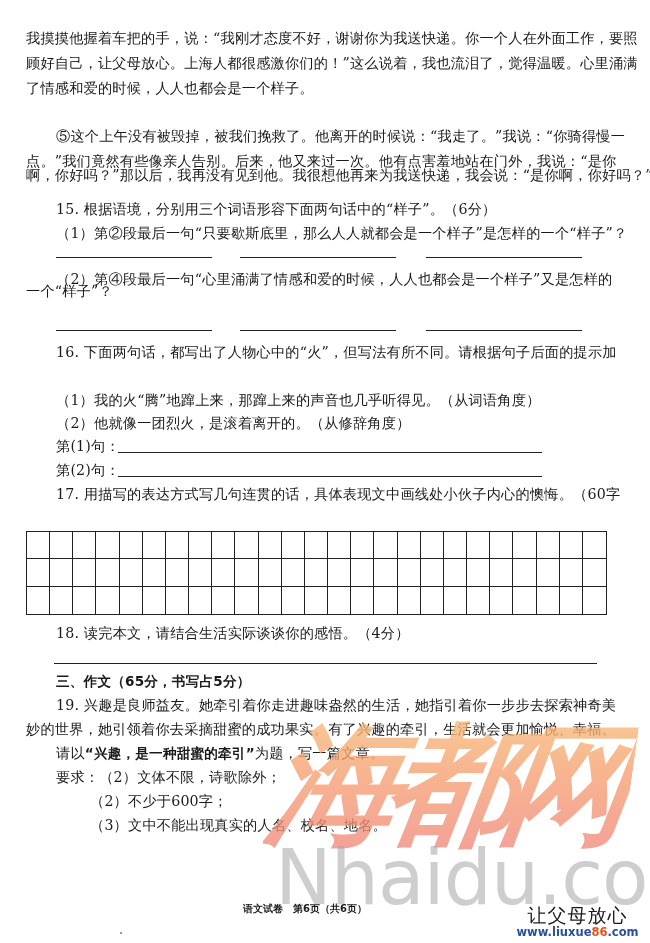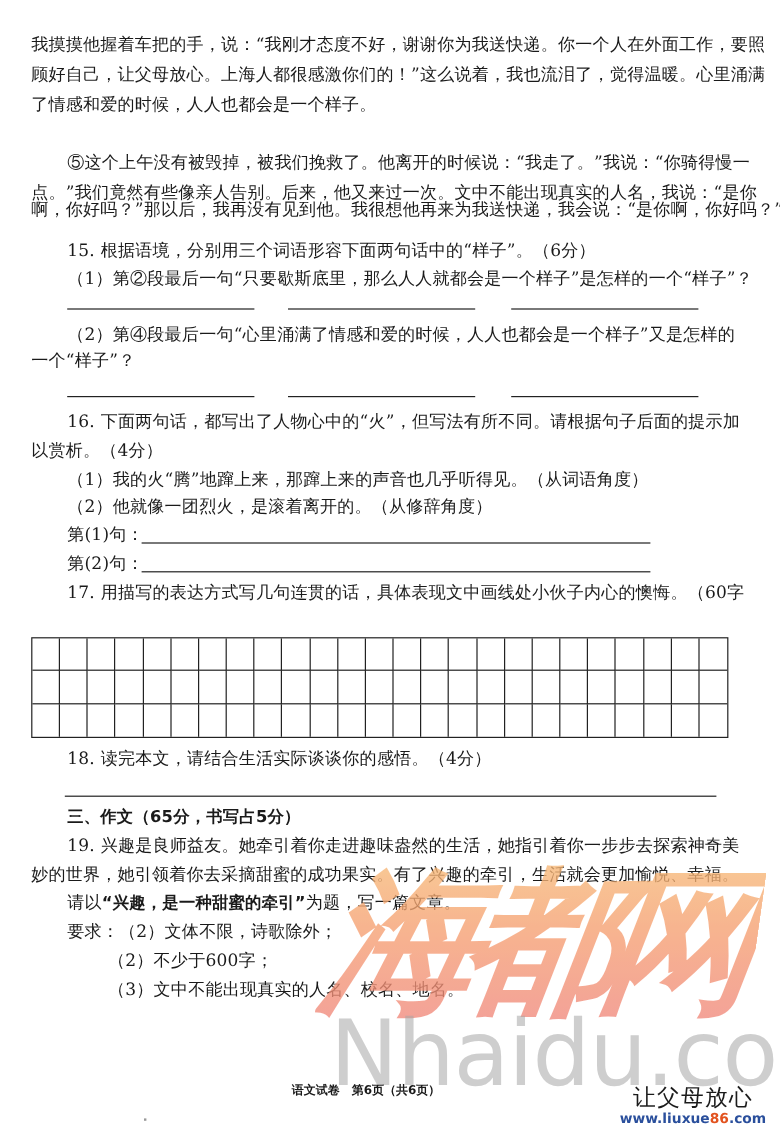--- a/index.html
+++ b/index.html
@@ -63,37 +63,36 @@
 </head>
 <body>
 
 <div class="page">
 
   <div class="line" style="top:29px">我摸摸他握着车把的手，说：“我刚才态度不好，谢谢你为我送快递。你一个人在外面工作，要照</div>
   <div class="line" style="top:79px">了情感和爱的时候，人人也都会是一个样子。</div>
   <div class="line" style="top:54px">顾好自己，让父母放心。上海人都很感激你们的！”这么说着，我也流泪了，觉得温暖。心里涌满</div>
 
   <div class="line ind" style="top:127px">⑤这个上午没有被毁掉，被我们挽救了。他离开的时候说：“我走了。”我说：“你骑得慢一</div>
-  <div class="line" style="top:152px">点。”我们竟然有些像亲人告别。后来，他又来过一次。文中不能出现真实的人名，我说：“是你</div>
+  <div class="line" style="top:152px">点。”我们竟然有些像亲人告别。后来，他又来过一次。他有点害羞地站在门外，我说：“是你</div>
   <div class="line" style="top:166px">啊，你好吗？”那以后，我再没有见到他。我很想他再来为我送快递，我会说：“是你啊，你好吗？”</div>
 
   <div class="line ind" style="top:200px">15. 根据语境，分别用三个词语形容下面两句话中的“样子”。（6分）</div>
   <div class="line ind" style="top:224px">（1）第②段最后一句“只要歇斯底里，那么人人就都会是一个样子”是怎样的一个“样子”？</div>
   <div class="rule" style="left:56px;top:257px;width:156px"></div>
   <div class="rule" style="left:240px;top:257px;width:156px"></div>
   <div class="rule" style="left:426px;top:257px;width:156px"></div>
 
   <div class="line ind" style="top:270px">（2）第④段最后一句“心里涌满了情感和爱的时候，人人也都会是一个样子”又是怎样的</div>
-  <div class="line" style="top:292px">一个“样子”？</div>
+  <div class="line" style="top:282px">一个“样子”？</div>
   <div class="rule" style="left:56px;top:330px;width:156px"></div>
   <div class="rule" style="left:240px;top:330px;width:156px"></div>
   <div class="rule" style="left:426px;top:330px;width:156px"></div>
 
   <div class="line ind" style="top:343px">16. 下面两句话，都写出了人物心中的“火”，但写法有所不同。请根据句子后面的提示加</div>
-  <div class="line" style="top:367px">以赏析。（4分）</div>
   <div class="line ind" style="top:391px">（1）我的火“腾”地蹿上来，那蹿上来的声音也几乎听得见。（从词语角度）</div>
   <div class="line ind" style="top:414px">（2）他就像一团烈火，是滚着离开的。（从修辞角度）</div>
   <div class="line ind" style="top:437px">第(1)句：</div>
   <div class="rule" style="left:118px;top:452px;width:424px"></div>
   <div class="line ind" style="top:461px">第(2)句：</div>
   <div class="rule" style="left:118px;top:476px;width:424px"></div>
 
   <div class="line ind" style="top:485px">17. 用描写的表达方式写几句连贯的话，具体表现文中画线处小伙子内心的懊悔。（60字</div>
   <div class="grid" id="answer-grid" style="grid-template-columns: repeat(25, 1fr); grid-template-rows: repeat(3, 1fr);">
       <div class="cell"></div>

